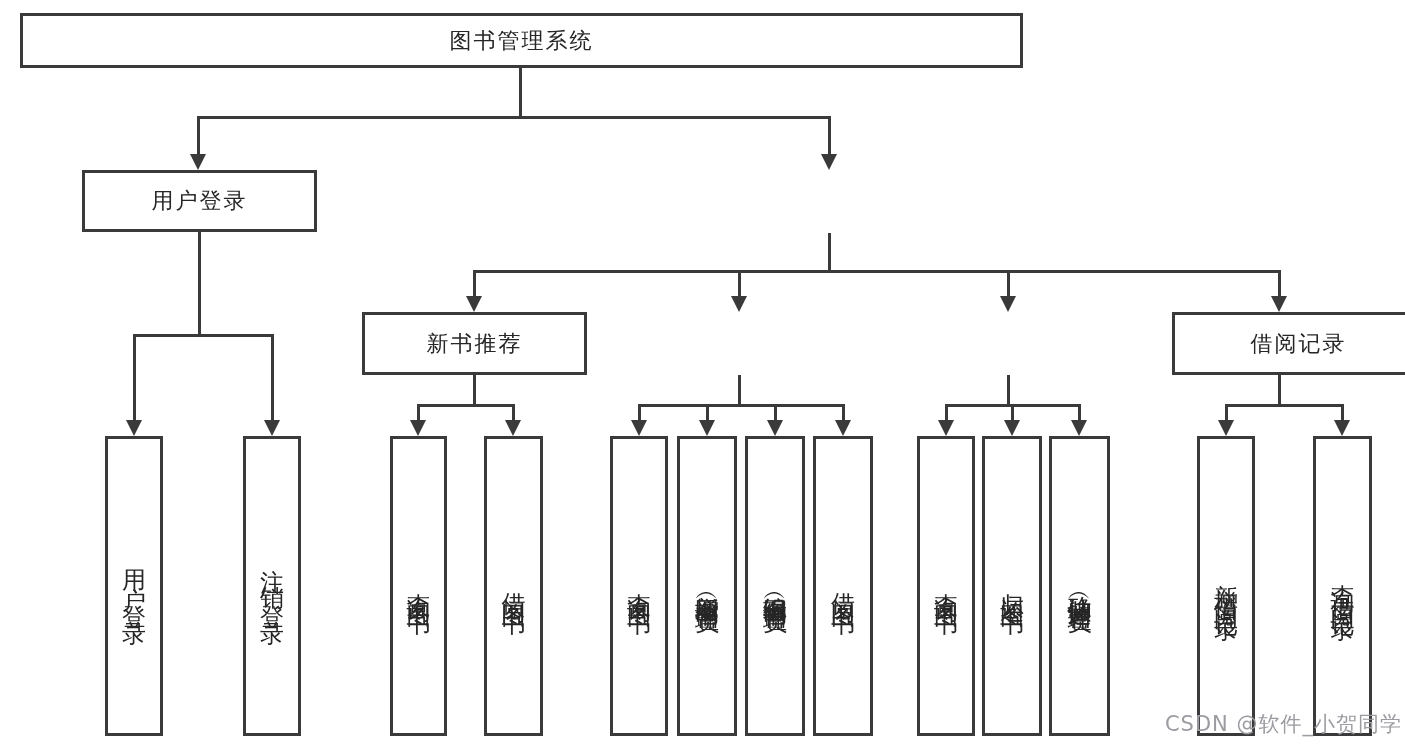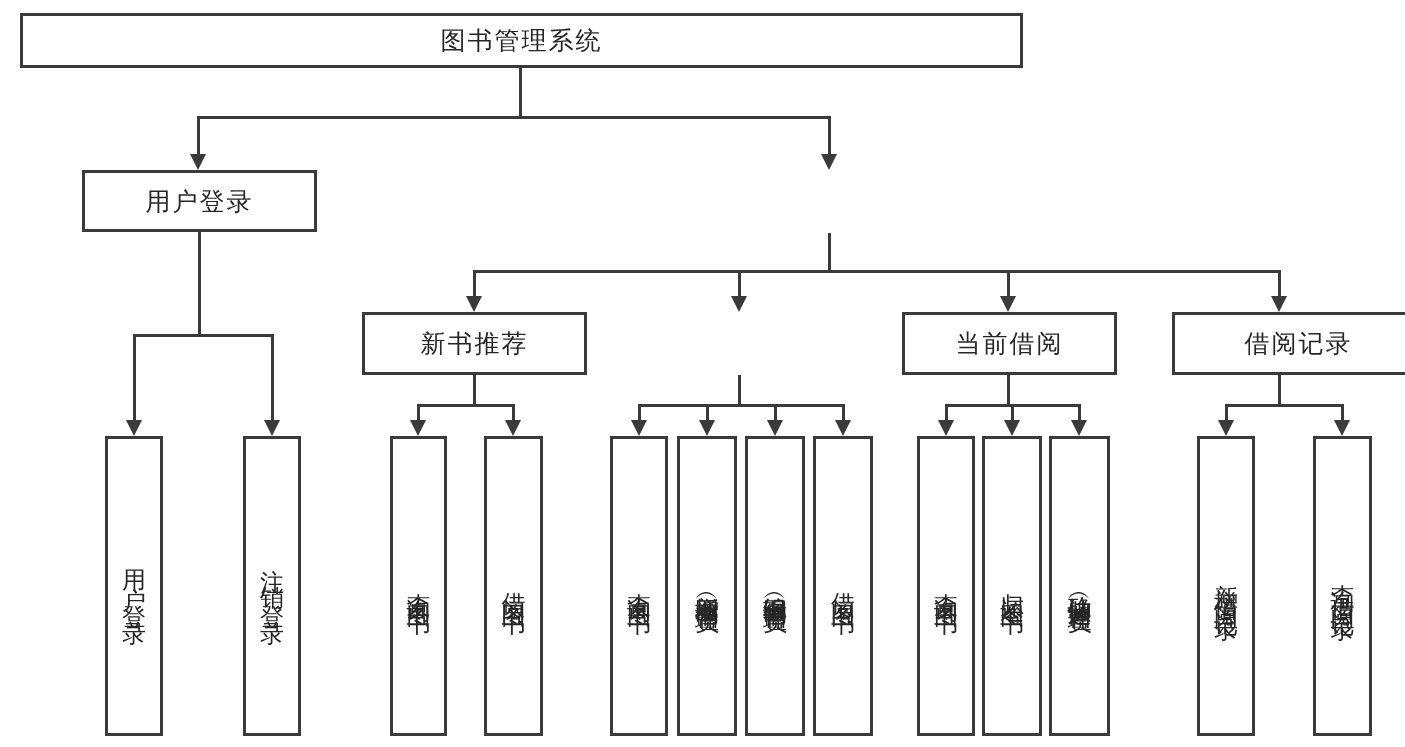--- a/index.html
+++ b/index.html
@@ -18,21 +18,21 @@
     overflow:hidden;
   }
   .box{
     position:absolute;
     box-sizing:border-box;
     border:3px solid var(--line);
     background:var(--background);
     display:flex;align-items:center;justify-content:center;
     text-align:center;
   }
-  .h-label{font-size:25px;letter-spacing:2px;white-space:nowrap;}
+  .h-label{font-size:22px;letter-spacing:2px;white-space:nowrap;}
   .leaf span{
     writing-mode:vertical-rl;
     text-orientation:mixed;
     font-size:24px;
     line-height:1;
     white-space:nowrap;
   }
   .ls-wide span{letter-spacing:18px;}
   .ls-mid span{letter-spacing:6px;}
   .ls-six span{letter-spacing:7px;}
@@ -87,23 +87,20 @@
   <div class="line" style="left:738px;top:270px;width:3px;height:30px;"></div>
   <div class="line" style="left:1007px;top:270px;width:3px;height:30px;"></div>
   <div class="line" style="left:1278px;top:270px;width:3px;height:30px;"></div>
   <div class="arrow" style="left:466px;top:296px;"></div>
   <div class="arrow" style="left:731px;top:296px;"></div>
   <div class="arrow" style="left:1000px;top:296px;"></div>
   <div class="arrow" style="left:1271px;top:296px;"></div>
 
   <div class="box" style="left:362px;top:312px;width:225px;height:63px;">
     <span class="h-label">新书推荐</span>
-  </div>
-  <div class="box" style="left:902px;top:312px;width:215px;height:63px;">
-    <span class="h-label">当前借阅</span>
   </div>
   <div class="box" style="left:1172px;top:312px;width:253px;height:63px;">
     <span class="h-label">借阅记录</span>
   </div>
 
   <div class="line" style="left:473px;top:375px;width:3px;height:31px;"></div>
   <div class="line" style="left:417px;top:404px;width:98px;height:3px;"></div>
   <div class="line" style="left:417px;top:404px;width:3px;height:18px;"></div>
   <div class="line" style="left:512px;top:404px;width:3px;height:18px;"></div>
   <div class="arrow" style="left:410px;top:420px;"></div>
@@ -173,14 +170,15 @@
     <span>确认归还（管理员）</span>
   </div>
 
   <div class="box leaf ls-six" style="left:1197px;top:436px;width:58px;height:300px;">
     <span>新增借阅记录</span>
   </div>
   <div class="box leaf ls-six" style="left:1313px;top:436px;width:59px;height:300px;">
     <span>查询借阅记录</span>
   </div>
 
+  <div class="watermark">CSDN @软件_小贺同学</div>
 
 </div>
 
 </body></html>

